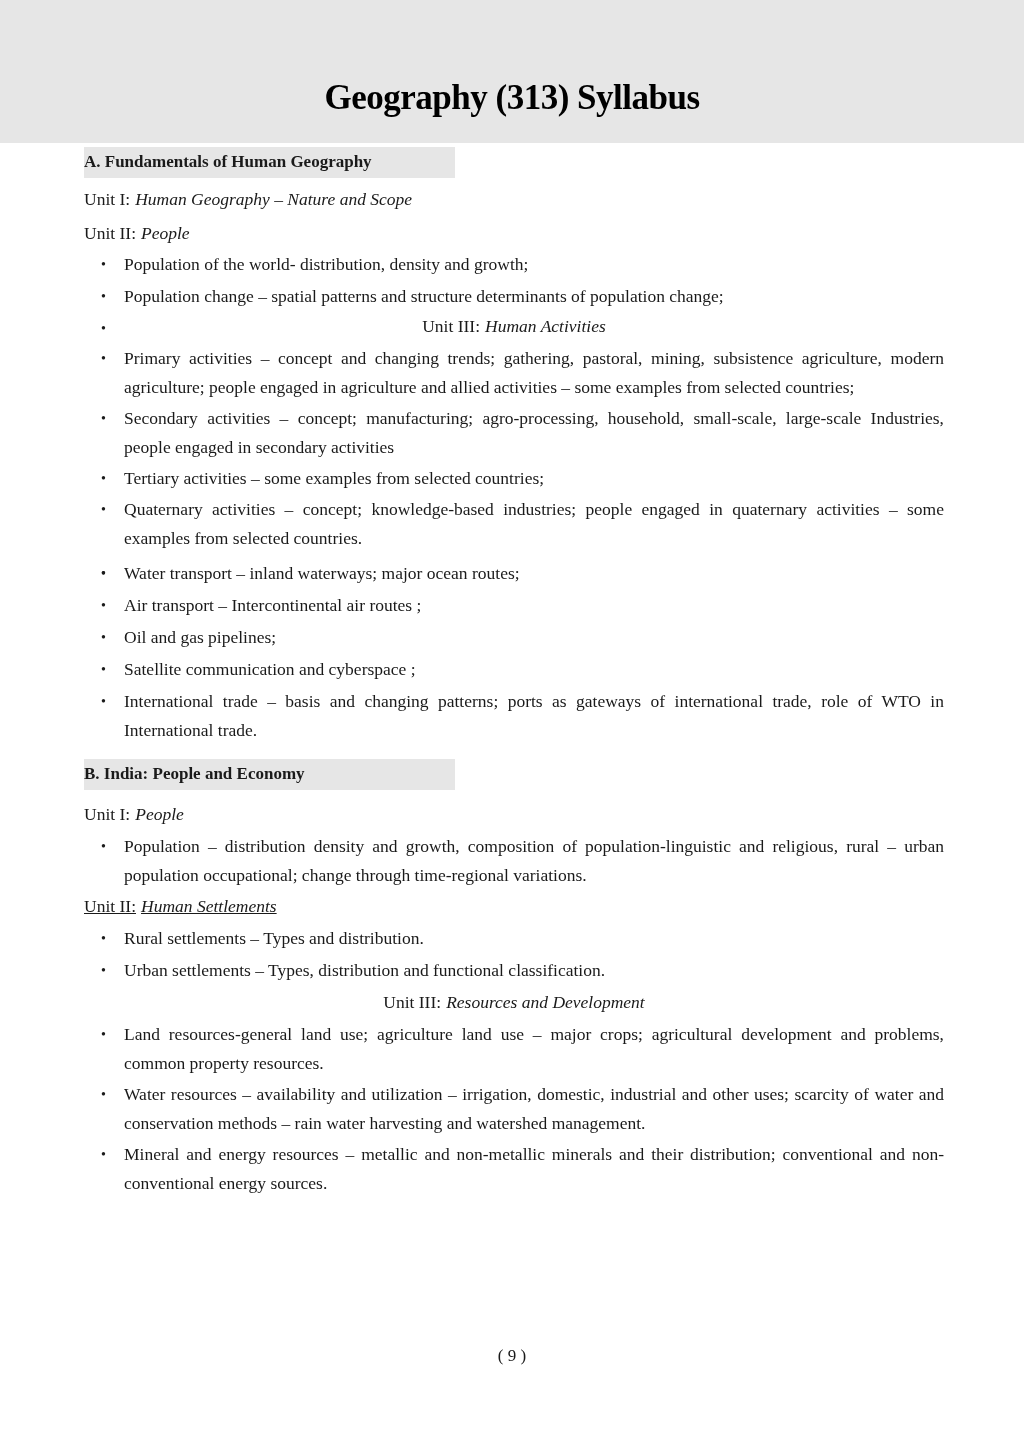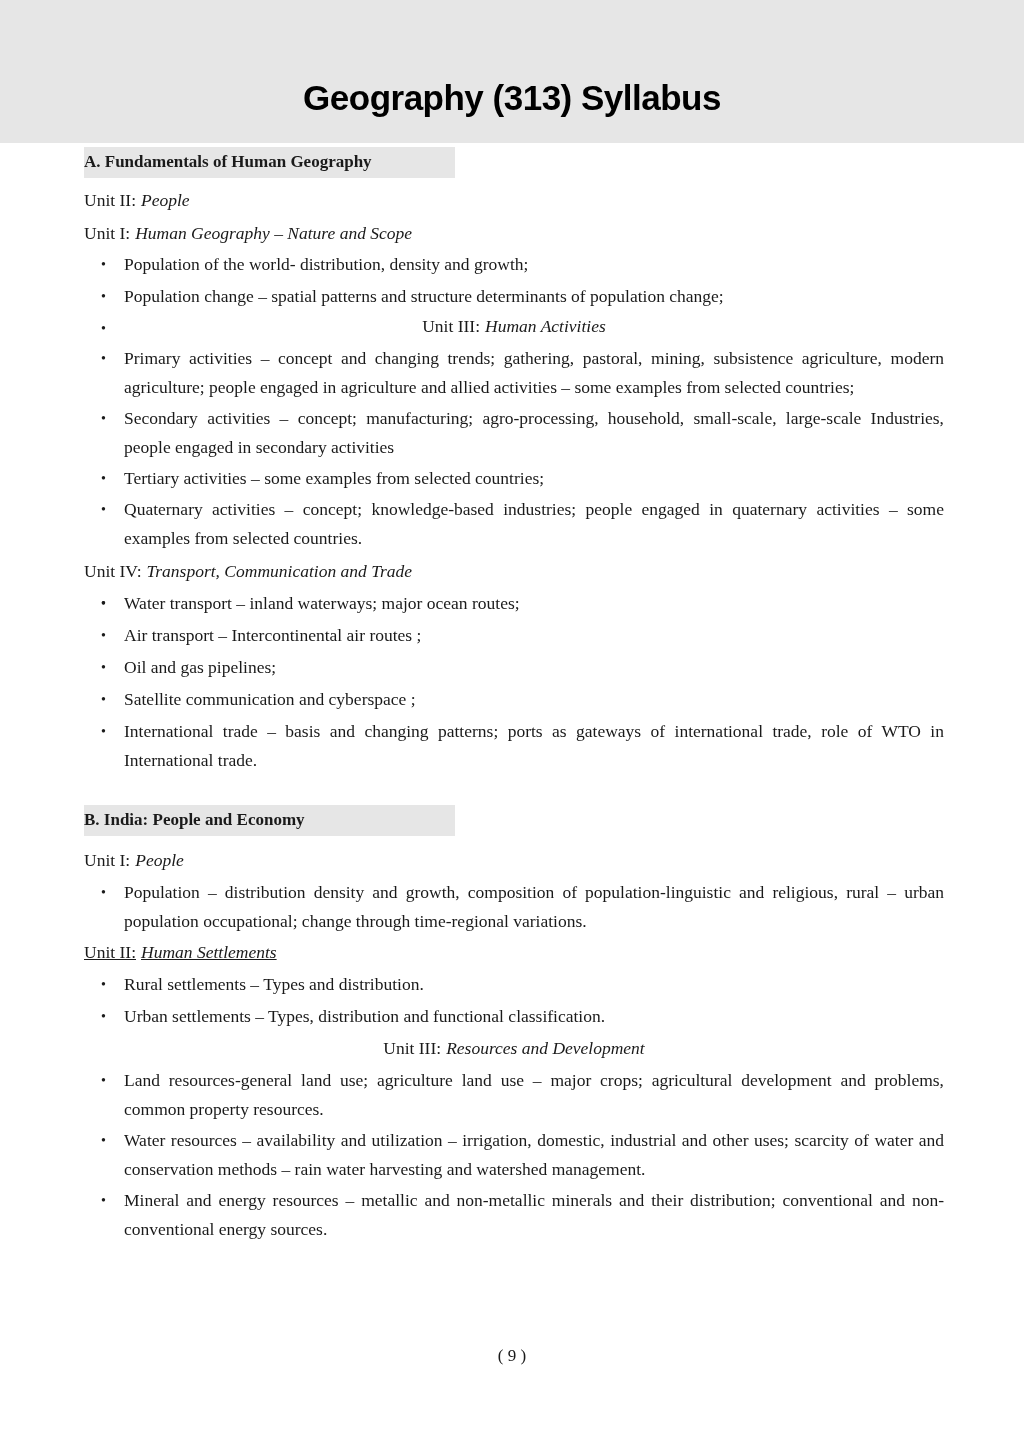--- a/index.html
+++ b/index.html
@@ -5,21 +5,21 @@
   html, body { margin: 0; padding: 0; }
   body {
     width: 1024px; height: 1440px; background: #ffffff; position: relative; overflow: hidden;
     font-family: "Liberation Serif", "DejaVu Serif", serif; color: #1a1a1a;
   }
   .header-band {
     position: absolute; left: 0; top: 0; width: 1024px; height: 143px; background: #e6e6e6;
   }
   .page-title {
     position: absolute; left: 0; top: 78px; width: 1024px; text-align: center;
-    font-family: Liberation Sans, sans-serif; font-weight: bold;
+    font-family: Liberation Serif, serif; font-weight: bold;
     font-size: 35px; letter-spacing: -0.5px; color: #000;
   }
   .content { position: absolute; left: 84px; top: 143px; width: 860px; }
   .section-heading {
     display: inline-block; background: #e6e6e6; font-weight: bold; font-size: 17px;
     padding: 4px 2px 5px 0; width: 371px; box-sizing: border-box; line-height: 22px;
   }
   .unit { font-size: 17.5px; line-height: 24px; margin: 0; }
   .unit .label { font-weight: normal; }
   .unit .topic { font-style: italic; margin-left: 5px; }
@@ -39,57 +39,54 @@
 <body>
 
 <div class="header-band"></div>
 <div class="page-title">Geography (313) Syllabus</div>
 
 <div class="content">
 
   <div style="margin-top:4px;">
     <div class="section-heading">A. Fundamentals of Human Geography</div>
 
+    <p class="unit" style="margin-top:9px;">
+      <span class="label">Unit I:</span><span class="topic">Human Geography – Nature and Scope</span>
+    </p>
+
     <p class="unit" style="margin-top:10px;">
       <span class="label">Unit II:</span><span class="topic">People</span>
-    </p>
-
-    <p class="unit" style="margin-top:9px;">
-      <span class="label">Unit I:</span><span class="topic">Human Geography – Nature and Scope</span>
     </p>
     <ul class="items" style="margin-top:5px;">
       <li><span class="bullet">•</span><span>Population of the world- distribution, density and growth;</span></li>
       <li style="margin-top:3px;"><span class="bullet">•</span><span>Population change – spatial patterns and structure determinants of population change;</span></li>
       <li style="margin-top:3px;"><span class="bullet">•</span></li>
     </ul>
 
     <p class="unit" style="text-align:center;">
       <span class="label">Unit III:</span><span class="topic">Human Activities</span>
     </p>
     <ul class="items" style="margin-top:6px;">
       <li><span class="bullet">•</span><span>Primary activities – concept and changing trends; gathering, pastoral, mining, subsistence agriculture, modern agriculture; people engaged in agriculture and allied activities – some examples from selected countries;</span></li>
       <li style="margin-top:2px;"><span class="bullet">•</span><span>Secondary activities – concept; manufacturing; agro-processing, household, small-scale, large-scale Industries, people engaged in secondary activities</span></li>
       <li style="margin-top:2px;"><span class="bullet">•</span><span>Tertiary activities – some examples from selected countries;</span></li>
       <li style="margin-top:2px;"><span class="bullet">•</span><span>Quaternary activities – concept; knowledge-based industries; people engaged in quaternary activities – some examples from selected countries.</span></li>
     </ul>
 
-    <p class="unit" style="margin-top:6px;">
-      <span class="label">Unit IV:</span><span class="topic">Transport, Communication and Trade</span>
-    </p>
     <ul class="items" style="margin-top:6px;">
       <li><span class="bullet">•</span></li>
       <li style="margin-top:3px;"><span class="bullet">•</span><span>Water transport – inland waterways; major ocean routes;</span></li>
       <li style="margin-top:3px;"><span class="bullet">•</span><span>Air transport – Intercontinental air routes ;</span></li>
       <li style="margin-top:3px;"><span class="bullet">•</span><span>Oil and gas pipelines;</span></li>
       <li style="margin-top:3px;"><span class="bullet">•</span><span>Satellite communication and cyberspace ;</span></li>
       <li style="margin-top:3px;"><span class="bullet">•</span><span>International trade – basis and changing patterns; ports as gateways of international trade, role of WTO in International trade.</span></li>
     </ul>
   </div>
 
-  <div style="margin-top:30px;">
+  <div style="margin-top:14px;">
     <div class="section-heading">B. India: People and Economy</div>
 
     <p class="unit" style="margin-top:12px;">
       <span class="label">Unit I:</span><span class="topic">People</span>
     </p>
     <ul class="items" style="margin-top:6px;">
       <li><span class="bullet">•</span><span>Population – distribution density and growth, composition of population-linguistic and religious, rural – urban population occupational; change through time-regional variations.</span></li>
     </ul>
 
     <p class="unit" style="margin-top:4px;text-decoration:underline;">

